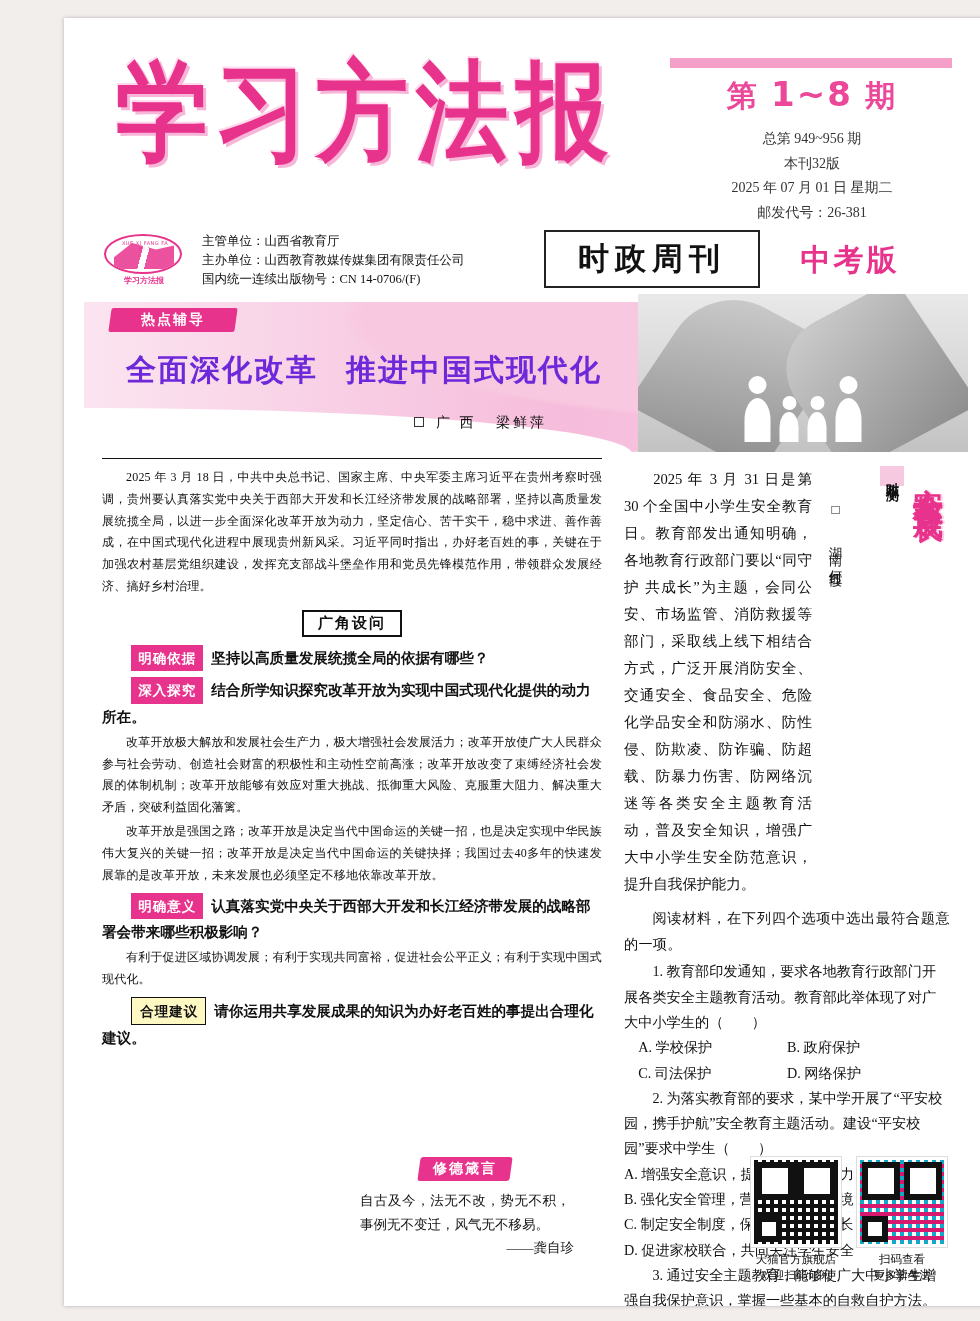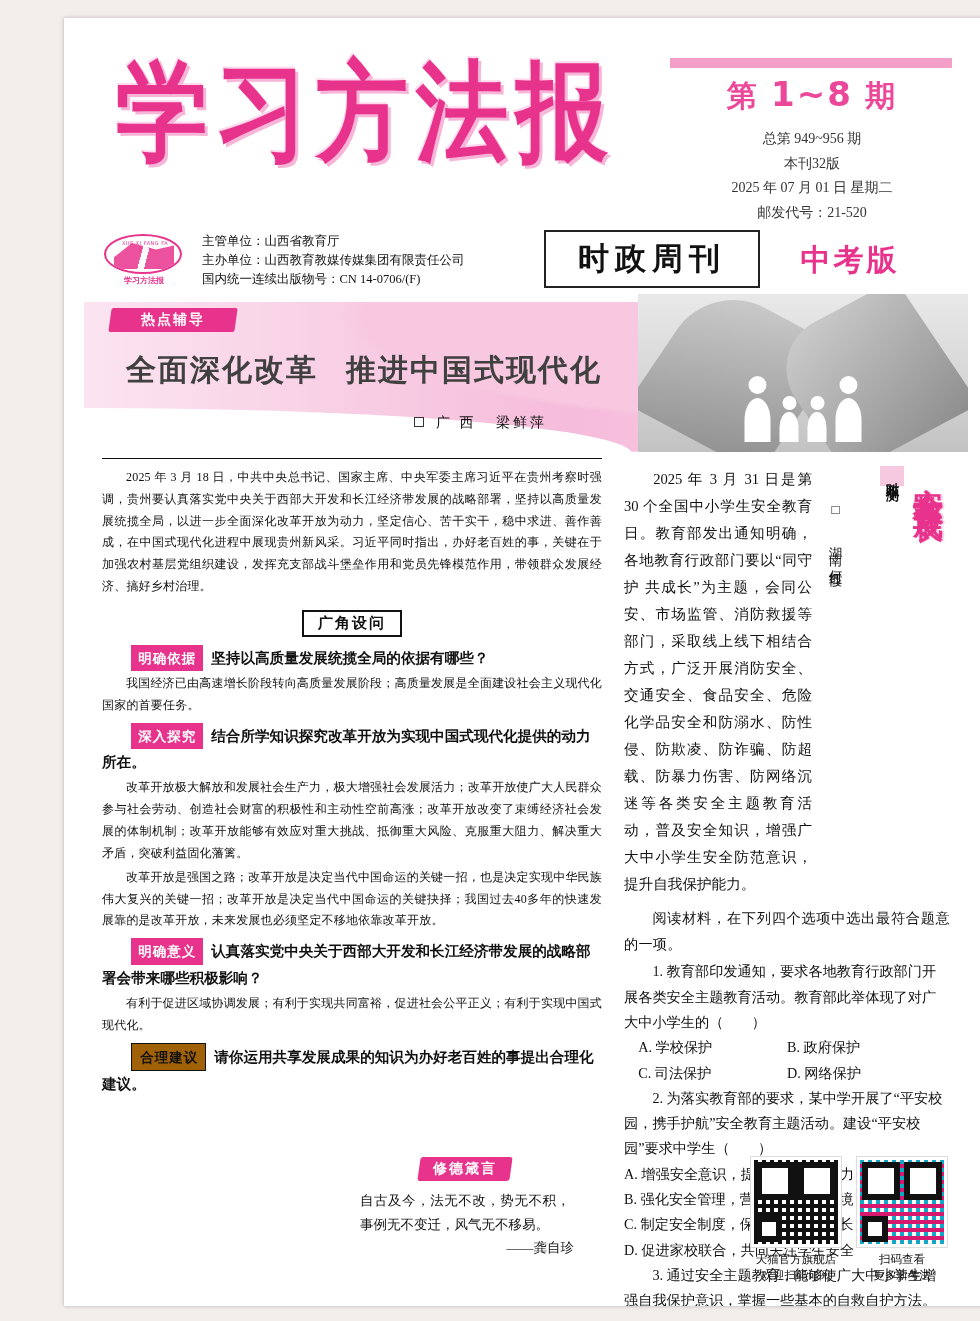--- a/index.html
+++ b/index.html
@@ -168,21 +168,21 @@
     transform: skewX(-8deg);
   }
   .hot-tag span { transform: skewX(8deg); }
   .hero-title {
     position: absolute;
     left: 42px; top: 48px;
     font-family: "DejaVu Sans", sans-serif;
     font-weight: bold;
     font-size: 30px;
     letter-spacing: 2px;
-    color: #404040;
+    color: #6d28d9;
     white-space: nowrap;
   }
   .hero-title .gap { display:inline-block; width:28px; }
   .byline {
     position: absolute;
     left: 330px; top: 112px;
     font-size: 14px;
     letter-spacing: 3px;
     color: #111;
   }
@@ -270,21 +270,21 @@
     display:inline-block;
     background:#e8338d; color:#fff;
     font-size: 13.5px;
     font-weight: bold;
     padding: 1px 7px;
     margin-right: 8px;
     text-indent: 0;
     letter-spacing: 1px;
     text-align: center;
   }
-  .q .tag.hollow { background:#a16207; color:#111; border:1.5px solid #111;padding-left:8px; }
+  .q .tag.hollow { background:#fef9c3; color:#111; border:1.5px solid #111;padding-left:8px; }
   
   .rt-head {
     font-size: 14.6px;
     line-height: 1.85;
     text-align: justify;
     text-indent: 2em;
     margin:0;
   }
   .vertical-title {
     position:absolute;
@@ -381,21 +381,21 @@
     <div class="mast-right">
       <div class="issue-line">
         <span>第</span>
         <span class="num">1~8</span>
         <span>期</span>
       </div>
       <div class="mast-sub">
         <div>总第 949~956 期</div>
         <div>本刊32版</div>
         <div>2025 年 07 月 01 日    星期二</div>
-        <div>邮发代号：21-520</div>
+        <div>邮发代号：26-381</div>
       </div>
     </div>
   </div>
 
   <div class="infostrip">
     <div class="logo-badge">
       <div class="oval">
         <div class="topline">XUE XI FANG FA BAO</div>
         <div class="sweep"></div>
       </div>
@@ -444,21 +444,20 @@
     <div class="col-left">
       <div class="rule-top"></div>
       <p class="body">2025 年 3 月 18 日，中共中央总书记、国家主席、中央军委主席习近平在贵州考察时强调，贵州要认真落实党中央关于西部大开发和长江经济带发展的战略部署，坚持以高质量发展统揽全局，以进一步全面深化改革开放为动力，坚定信心、苦干实干，稳中求进、善作善成，在中国式现代化进程中展现贵州新风采。习近平同时指出，办好老百姓的事，关键在于加强农村基层党组织建设，发挥充支部战斗堡垒作用和党员先锋模范作用，带领群众发展经济、搞好乡村治理。</p>
 
       <div class="sec-head boxed">
         <span class="line"></span>
         <span class="label">广角设问</span>
       </div>
 
       <p class="q"><span class="tag">明确依据</span><span>坚持以高质量发展统揽全局的依据有哪些？</span></p>
-      <p class="body">我国经济已由高速增长阶段转向高质量发展阶段；高质量发展是全面建设社会主义现代化国家的首要任务。</p>
 
       <p class="q"><span class="tag">深入探究</span><span>结合所学知识探究改革开放为实现中国式现代化提供的动力所在。</span></p>
       <p class="body">改革开放极大解放和发展社会生产力，极大增强社会发展活力；改革开放使广大人民群众参与社会劳动、创造社会财富的积极性和主动性空前高涨；改革开放改变了束缚经济社会发展的体制机制；改革开放能够有效应对重大挑战、抵御重大风险、克服重大阻力、解决重大矛盾，突破利益固化藩篱。</p>
 
       <p class="body">改革开放是强国之路；改革开放是决定当代中国命运的关键一招，也是决定实现中华民族伟大复兴的关键一招；改革开放是决定当代中国命运的关键抉择；我国过去40多年的快速发展靠的是改革开放，未来发展也必须坚定不移地依靠改革开放。</p>
 
       <p class="q"><span class="tag">明确意义</span><span>认真落实党中央关于西部大开发和长江经济带发展的战略部署会带来哪些积极影响？</span></p>
       <p class="body">有利于促进区域协调发展；有利于实现共同富裕，促进社会公平正义；有利于实现中国式现代化。</p>
 
       <p class="q"><span class="tag hollow">合理建议</span><span>请你运用共享发展成果的知识为办好老百姓的事提出合理化建议。</span></p>

